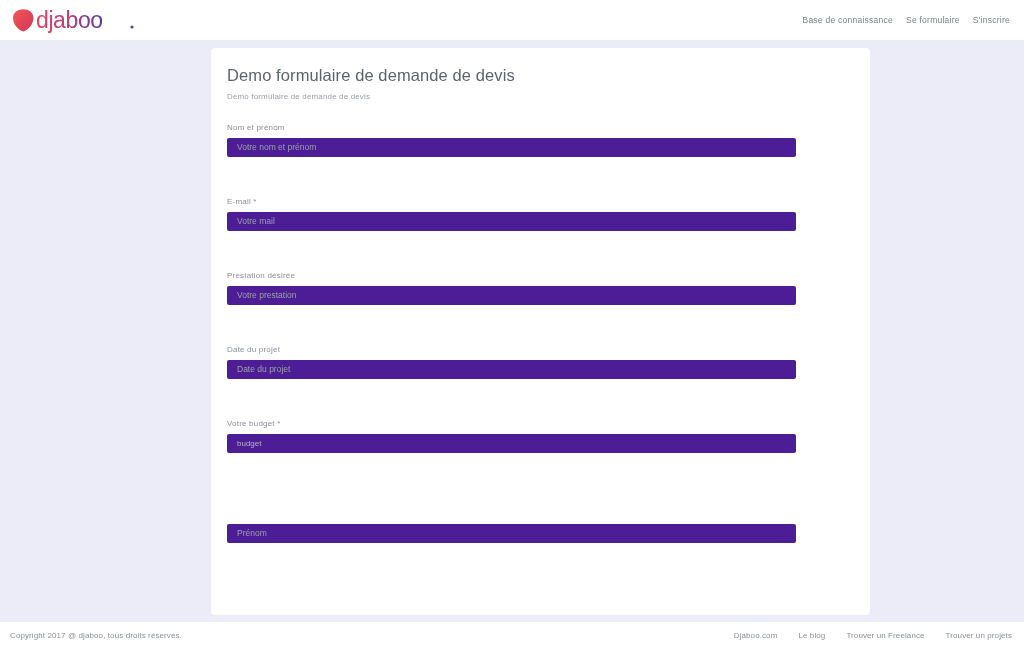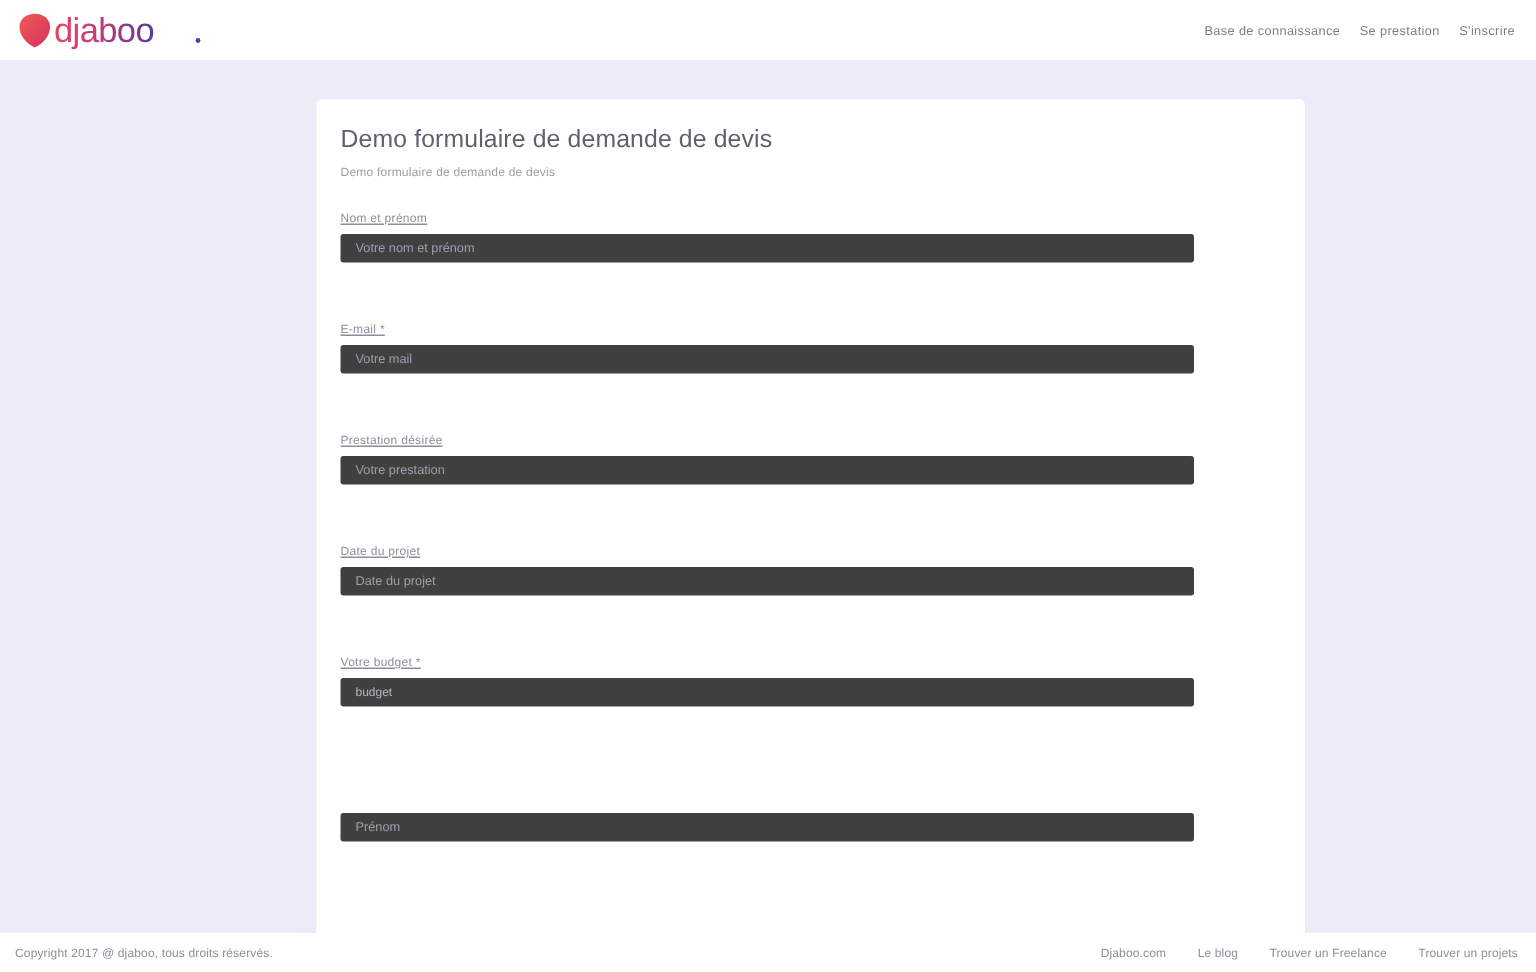--- a/index.html
+++ b/index.html
@@ -57,21 +57,21 @@
     color: #7b7f8a;
     text-decoration: none;
     letter-spacing: 0.25px;
     white-space: nowrap;
   }
 
   
   .card {
     position: absolute;
     left: 211px;
-    top: 66px;
+    top: 48px;
     width: 659px;
     height: 567px;
     background: #ffffff;
     border-radius: 4px;
     overflow: hidden;
     z-index: 10;
   }
   .card-inner {
     padding: 18px 12px 0 16px;
   }
@@ -91,27 +91,26 @@
   }
 
   
   .field { margin-bottom: 0; }
   .field-label {
     font-size: 8px;
     color: #8b8f99;
     letter-spacing: 0.2px;
     display: block;
     margin-bottom: 6px;
-    text-decoration: underline;
   }
   .field-input {
     display: block;
     width: 569px;
     height: 19px;
-    background: #404040;
+    background: #4c1d95;
     border: none;
     border-radius: 2px;
     font-family: "Liberation Sans", sans-serif;
     font-size: 8.5px;
     color: #9aa0ab;
     padding: 0 10px;
     line-height: 19px;
     outline: none;
   }
   .field-input::placeholder { color: #9aa0ab; opacity: 1; }
@@ -175,21 +174,21 @@
         </linearGradient>
       </defs>
       <path d="M13.2 2.2 C18.6 2.2 23.4 5.6 23.4 10.9 C23.4 17.2 18.2 22.8 13.2 24.6 C8.2 22.8 3.0 17.2 3.0 10.9 C3.0 5.6 7.8 2.2 13.2 2.2 Z" fill="url(#markGrad)"></path>
       <text x="26" y="21" font-family="Liberation Sans, sans-serif" font-size="23" fill="url(#wordGrad)" letter-spacing="-0.4">djaboo</text>
       <circle cx="122" cy="20" r="1.6" fill="#5b3a9e"></circle>
     </svg>
   </div>
 
   <div class="nav">
     <a href="#">Base de connaissance</a>
-    <a href="#">Se prestation</a>
+    <a href="#">Se formulaire</a>
     <a href="#">S'inscrire</a>
   </div>
 </div>
 
 <div class="card">
   <div class="card-inner">
     <h1 class="form-title">Demo formulaire de demande de devis</h1>
     <div class="form-subtitle">Demo formulaire de demande de devis</div>
 
     <div class="field">

